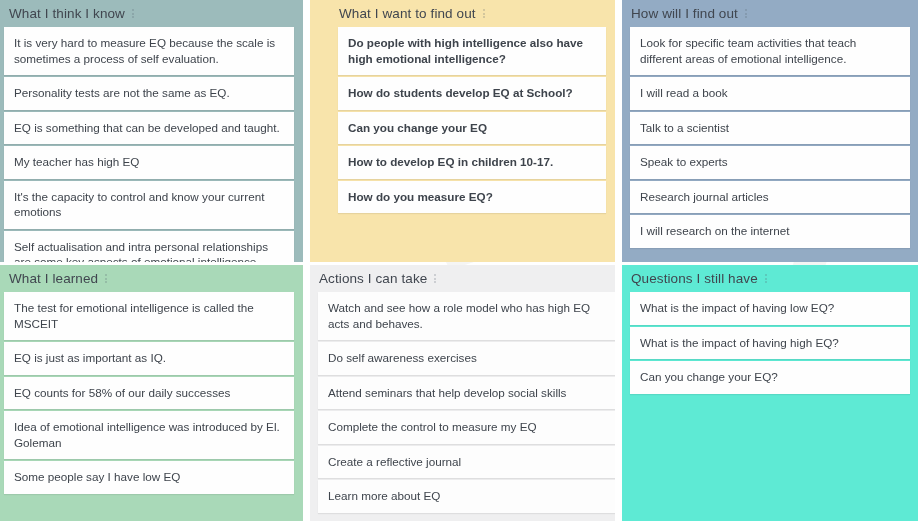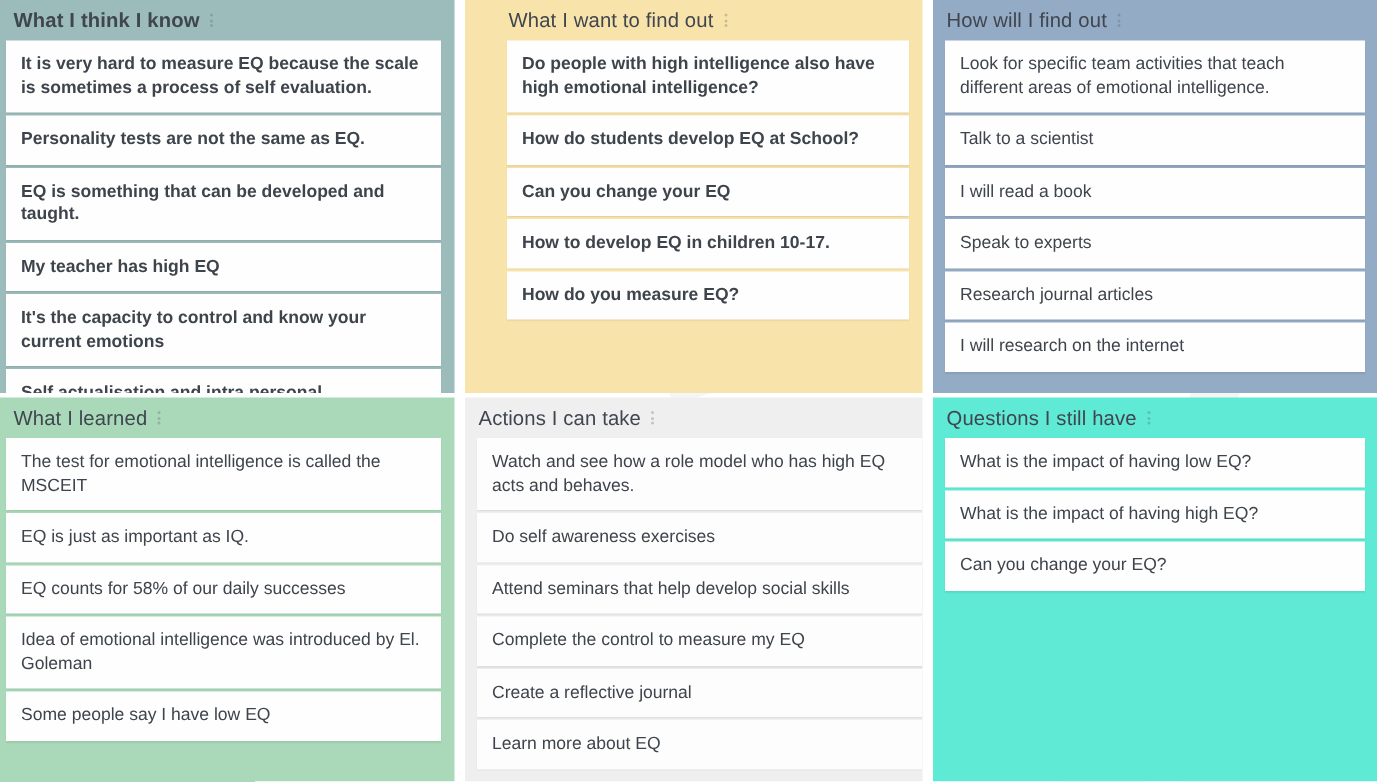--- a/index.html
+++ b/index.html
@@ -25,21 +25,21 @@
     background: #ffffff;
   }
 
   .panel {
     position: relative;
     overflow: hidden;
     box-sizing: border-box;
   }
 
   
-  .p-know      { grid-column: 1; grid-row: 1; font-weight: bold; }
+  .p-know      { grid-column: 1; grid-row: 1; }
   .p-findout   { grid-column: 3; grid-row: 1; padding-left: 20px; }
   .p-howfind   { grid-column: 5; grid-row: 1; }
   .p-learned   { grid-column: 1; grid-row: 3; }
   .p-actions   { grid-column: 3; grid-row: 3; }
   .p-questions { grid-column: 5; grid-row: 3; }
 
   .gap-col { background: #ffffff; }
   .gap-row { background: #ffffff; }
 
   
@@ -189,22 +189,22 @@
       <div class="panel-header">
         <span class="panel-title">How will I find out</span>
         <span class="kebab-icon">
             <i></i>
             <i></i>
             <i></i>
           </span>
       </div>
       <div class="card-list">
         <div class="card">Look for specific team activities that teach different areas of emotional intelligence.</div>
+        <div class="card">I will read a book</div>
         <div class="card">Talk to a scientist</div>
-        <div class="card">I will read a book</div>
         <div class="card">Speak to experts</div>
         <div class="card">Research journal articles</div>
         <div class="card">I will research on the internet</div>
       </div>
     </div>
   </section>
 
   <div class="gap-row" style="grid-column:1 / -1; grid-row:2;"></div>
 
   <section class="panel p-learned">

